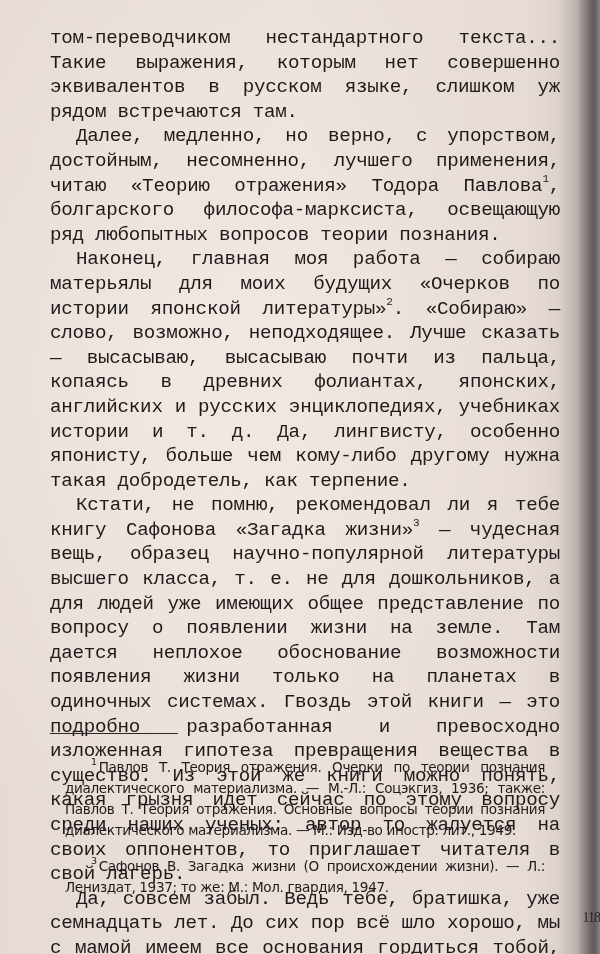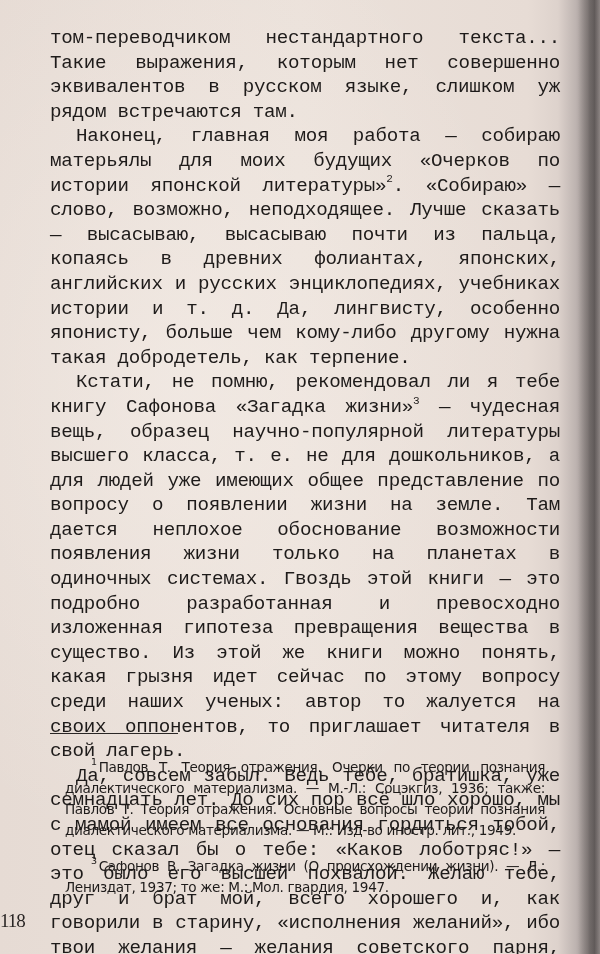--- a/index.html
+++ b/index.html
@@ -82,38 +82,41 @@
   .footnotes sup {
     font-size: 9.5px;
     line-height: 0;
     position: relative;
     top: -1px;
     margin-right: 2px;
   }
   .page-number {
     position: absolute;
     left: 0;
-    width: 540px;
+    width: 600px;
     top: 910px;
-    text-align: left;
+    text-align: right;
     font-family: "Liberation Serif", "DejaVu Serif", serif;
-    font-size: 19px;
+    font-size: 14px;
     color: #2a2625;
     letter-spacing: -1px;
   }
 </style>
 </head>
 <body>
 
 <div class="page">
   <div class="binding-shadow"></div>
 
   <div class="text-block">
     <p class="continuation">
       <span>том-переводчиком нестандартного текста... Такие выражения, которым нет совершенно эквивалентов в русском языке, слишком уж рядом встречаются там.</span>
+    </p>
+    <p>
+      <span>Далее, медленно, но верно, с упорством, достойным, несомненно, лучшего применения, читаю «Теорию отражения» Тодора Павлова</span><sup class="fn-ref">1</sup><span>, болгарского философа-марксиста, освещающую ряд любопытных вопросов теории познания.</span>
     </p>
     <p>
       <span>Наконец, главная моя работа — собираю матерьялы для моих будущих «Очерков по истории японской литературы»</span><sup class="fn-ref">2</sup><span>. «Собираю» — слово, возможно, неподходящее. Лучше сказать — высасываю, высасываю почти из пальца, копаясь в древних фолиантах, японских, английских и русских энциклопедиях, учебниках истории и т. д. Да, лингвисту, особенно японисту, больше чем кому-либо другому нужна такая добродетель, как терпение.</span>
     </p>
     <p>
       <span>Кстати, не помню, рекомендовал ли я тебе книгу Сафонова «Загадка жизни»</span><sup class="fn-ref">3</sup><span> — чудесная вещь, образец научно-популярной литературы высшего класса, т. е. не для дошкольников, а для людей уже имеющих общее представление по вопросу о появлении жизни на земле. Там дается неплохое обоснование возможности появления жизни только на планетах в одиночных системах. Гвоздь этой книги — это подробно разработанная и превосходно изложенная гипотеза превращения вещества в существо. Из этой же книги можно понять, какая грызня идет сейчас по этому вопросу среди наших ученых: автор то жалуется на своих оппонентов, то приглашает читателя в свой лагерь.</span>
     </p>
     <p class="last-open">
       <span>Да, совсем забыл. Ведь тебе, братишка, уже семнадцать лет. До сих пор всё шло хорошо, мы с мамой имеем все основания гордиться тобой, отец сказал бы о тебе: «Каков лоботряс!» — это было его высшей похвалой. Желаю тебе, друг и брат мой, всего хорошего и, как говорили в старину, «исполнения желаний», ибо твои желания — желания советского парня, идущего прямой дорогой к вершинам знаний. И поменьше увлекайся</span>
     </p>

